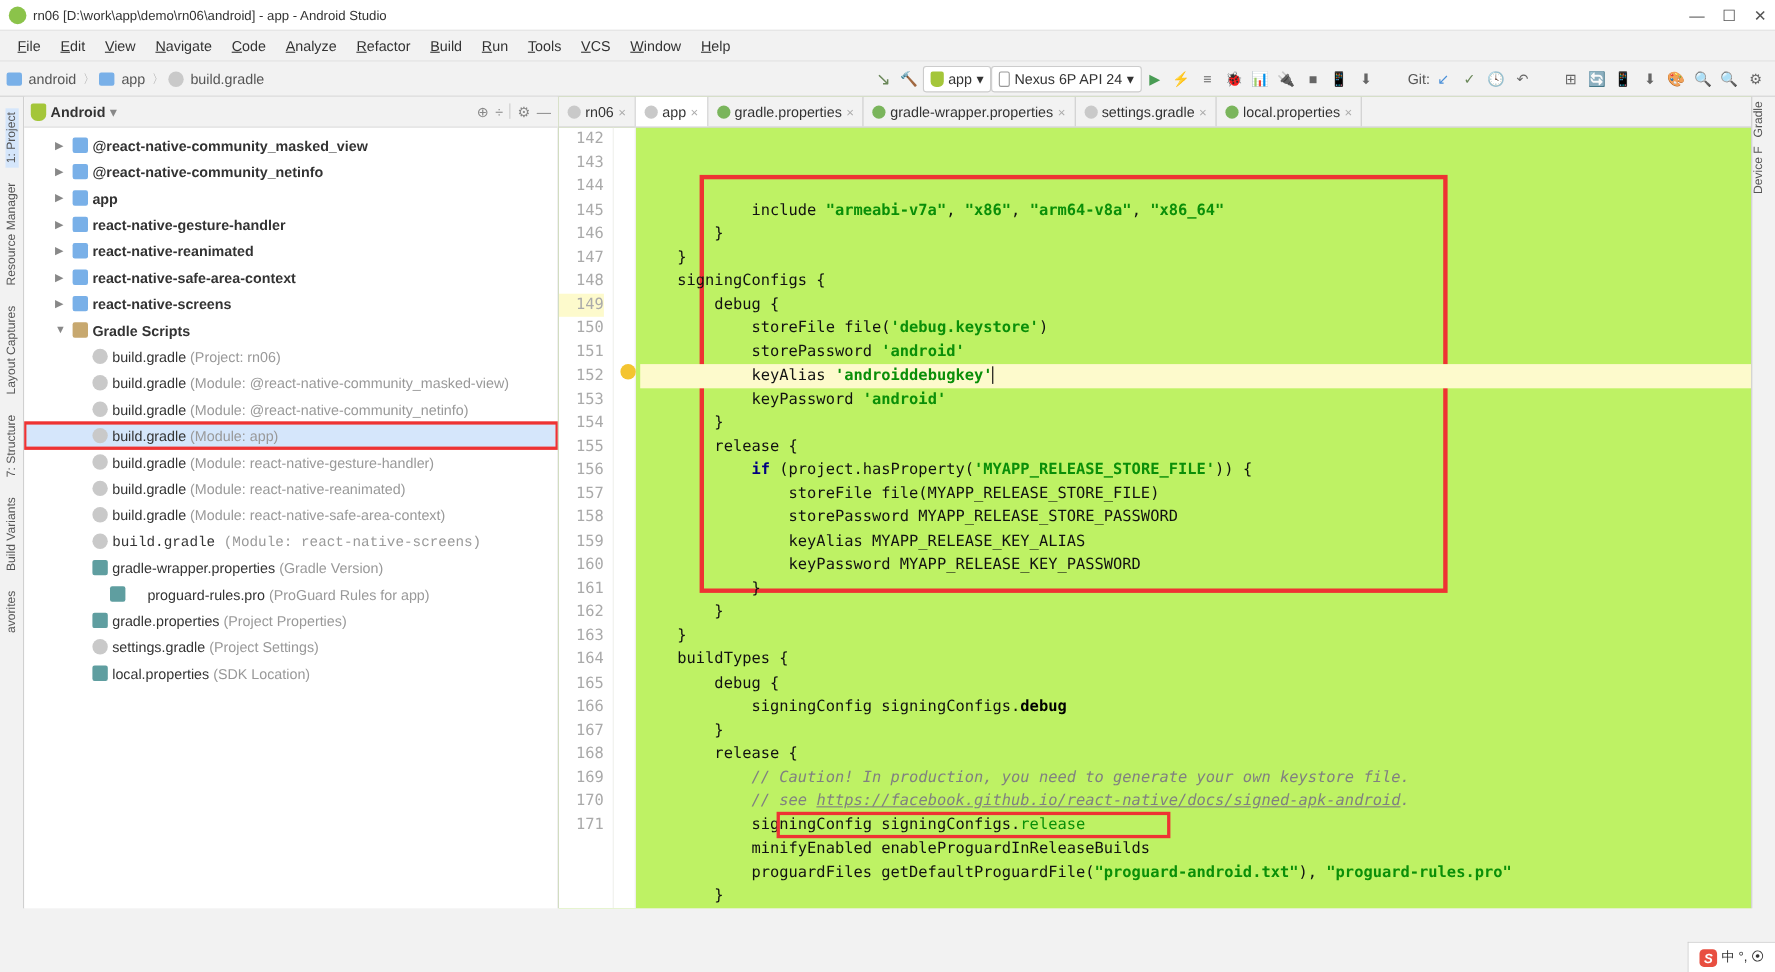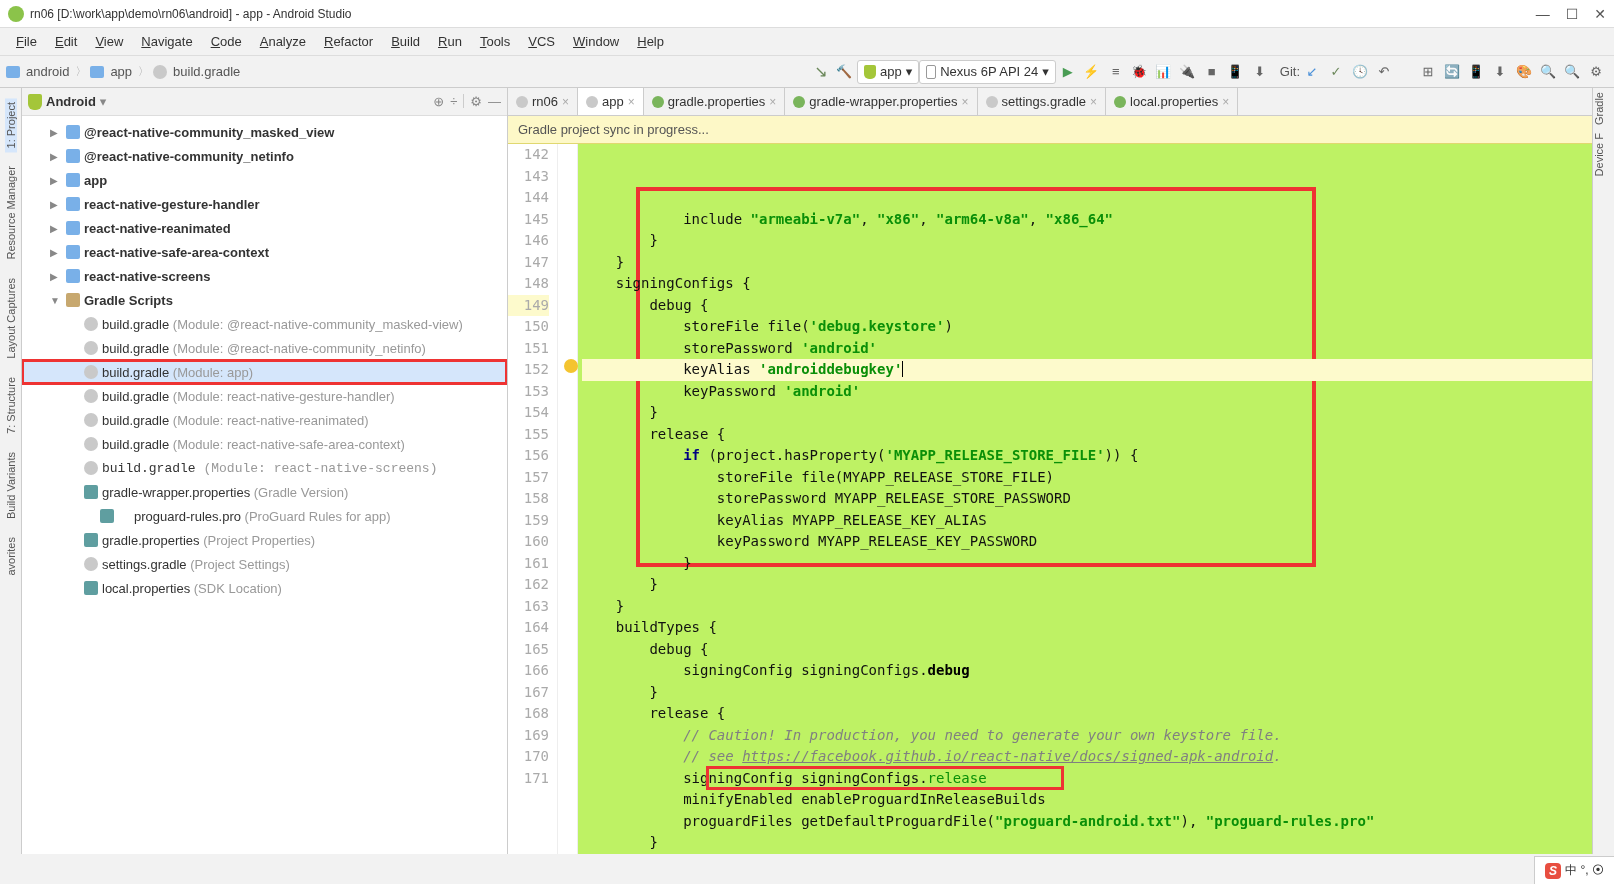--- a/index.html
+++ b/index.html
@@ -14,21 +14,21 @@
 .toolbar { height: 32px; background: #f2f2f2; display: flex; align-items: center; padding: 0 6px; border-bottom: 1px solid #ccc; }
 .breadcrumb { display: flex; align-items: center; gap: 4px; flex: 0 0 auto; }
 .breadcrumb .folder-icon { width: 14px; height: 12px; background: #79b0e8; border-radius: 2px; display: inline-block; }
 .breadcrumb .chev { color: #aaa; font-size: 11px; }
 .breadcrumb .item { font-size: 13px; color: #555; cursor: default; padding: 2px 2px; }
 .breadcrumb .gradle-icon { width: 14px; height: 14px; border-radius: 50%; background: #c9c9c9; display: inline-block; }
 .spacer { flex: 1; }
 .tbtn { width: 24px; height: 24px; display: flex; align-items: center; justify-content: center; color: #666; cursor: default; }
 .run-combo { height: 24px; border: 1px solid #ccc; padding: 0 6px; display: flex; align-items: center; gap: 4px; background: #fff; border-radius: 3px; }
 .device-combo { height: 24px; border: 1px solid #ccc; padding: 0 6px; display: flex; align-items: center; gap: 4px; background: #fff; border-radius: 3px; }
-.git-label { font-size: 13px; color: #555; margin-left: 8px; }
+.git-label { font-size: 13px; color: #555; margin-left: 26px; }
 .content { display: flex; height: calc(100% - 88px); }
 .vtool-left { width: 22px; background: #f2f2f2; border-right: 1px solid #ccc; display: flex; flex-direction: column; align-items: center; gap: 10px; padding-top: 10px; }
 .vtool-right { width: 22px; background: #f2f2f2; border-left: 1px solid #ccc; }
 .vtool-label { writing-mode: vertical-rl; transform: rotate(180deg); font-size: 11px; color: #555; cursor: default; padding: 4px 0; }
 .vtool-label.active { background: #d5e6fb; }
 .project-panel { width: 486px; background: #fff; border-right: 1px solid #ccc; display: flex; flex-direction: column; }
 .panel-header { height: 28px; display: flex; align-items: center; padding: 0 6px; border-bottom: 1px solid #ddd; background: #f2f2f2; }
 .panel-header .droid-icon { width: 14px; height: 16px; background: #a4c639; border-radius: 2px 2px 6px 6px; margin-right: 4px; }
 .panel-header .label { font-weight: bold; font-size: 13px; }
 .panel-header .arrow { color: #888; margin-left: 4px; }
@@ -217,20 +217,25 @@
           <span class="tn-label"><span class="bold">react-native-screens</span></span>
         </div>
         <div class="tree-node" style="padding-left: 28px;">
           <span class="tn-arrow">▼</span>
           <span class="tn-icon fold"></span>
           <span class="tn-label"><span class="bold">Gradle Scripts</span></span>
         </div>
         <div class="tree-node" style="padding-left: 46px;">
           <span class="tn-arrow"></span>
           <span class="tn-icon gradle"></span>
+          <span class="tn-label">build.gradle <span class="desc">(Project: rn06)</span></span>
+        </div>
+        <div class="tree-node" style="padding-left: 46px;">
+          <span class="tn-arrow"></span>
+          <span class="tn-icon gradle"></span>
           <span class="tn-label">build.gradle <span class="desc">(Module: @react-native-community_masked-view)</span></span>
         </div>
         <div class="tree-node" style="padding-left: 46px;">
           <span class="tn-arrow"></span>
           <span class="tn-icon gradle"></span>
           <span class="tn-label">build.gradle <span class="desc">(Module: @react-native-community_netinfo)</span></span>
         </div>
         <div class="tree-node selected highlight" style="padding-left: 46px;">
           <span class="tn-arrow"></span>
           <span class="tn-icon gradle"></span>
@@ -310,21 +315,20 @@
           <span class="tab-icon gradle"></span>
           <span>settings.gradle</span>
           <span class="close">×</span>
         </div>
         <div class="tab">
           <span class="tab-icon props"></span>
           <span>local.properties</span>
           <span class="close">×</span>
         </div>
       </div>
-    <div class="notif">Gradle project sync in progress...</div>
     <div class="code-wrap">
       <div class="gutter" id="gutter">
           <div>142</div>
           <div>143</div>
           <div>144</div>
           <div>145</div>
           <div>146</div>
           <div>147</div>
           <div>148</div>
           <div class="sel-gutter">149</div>

